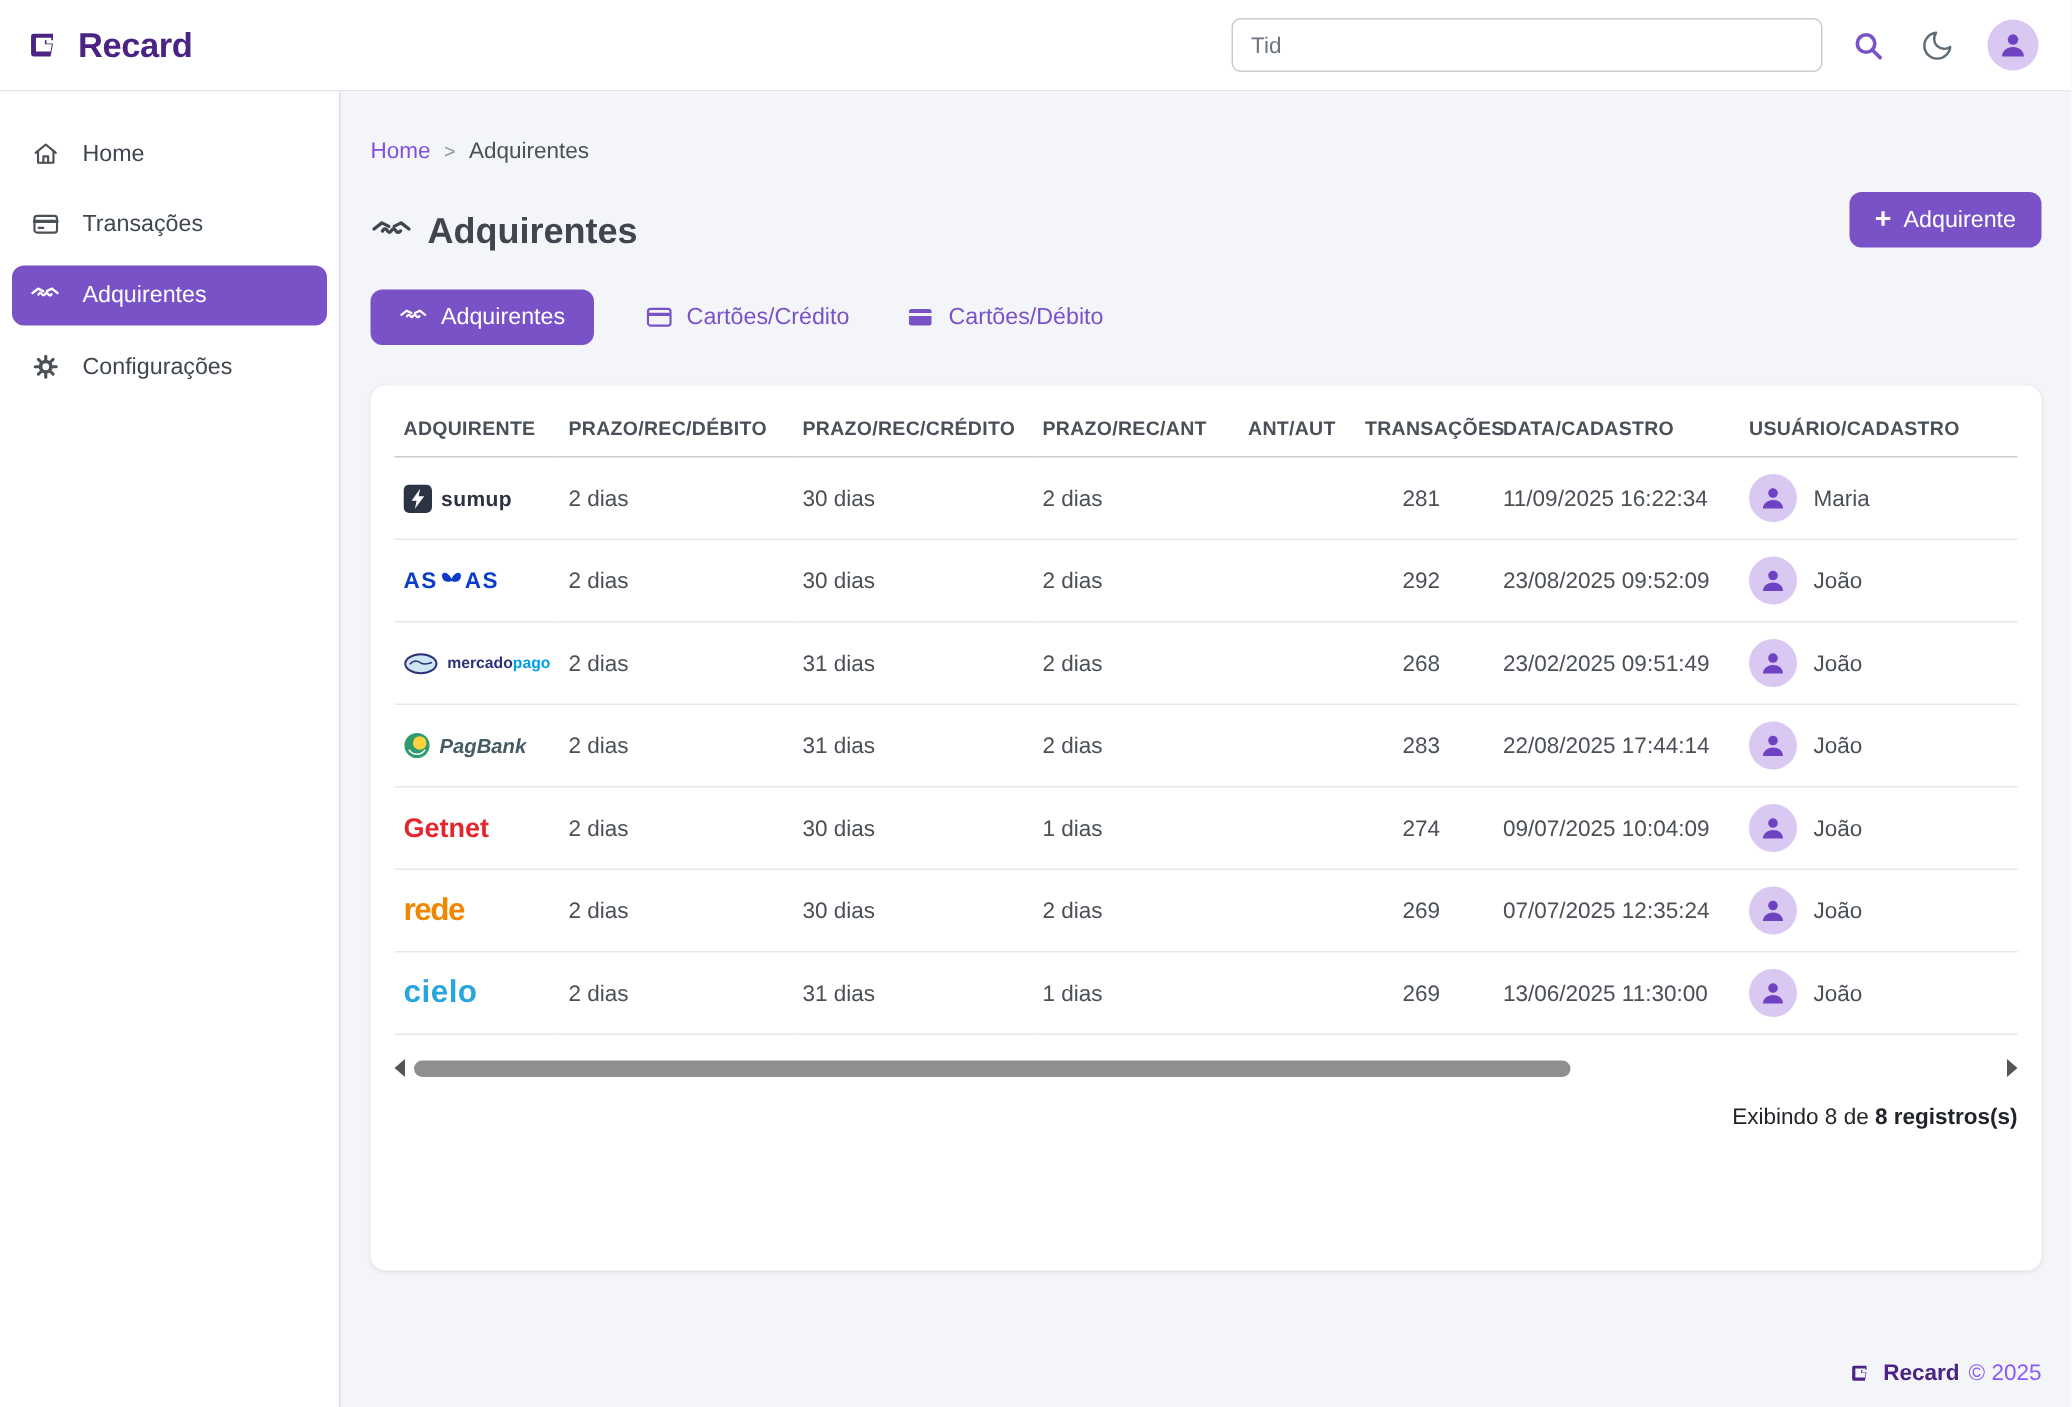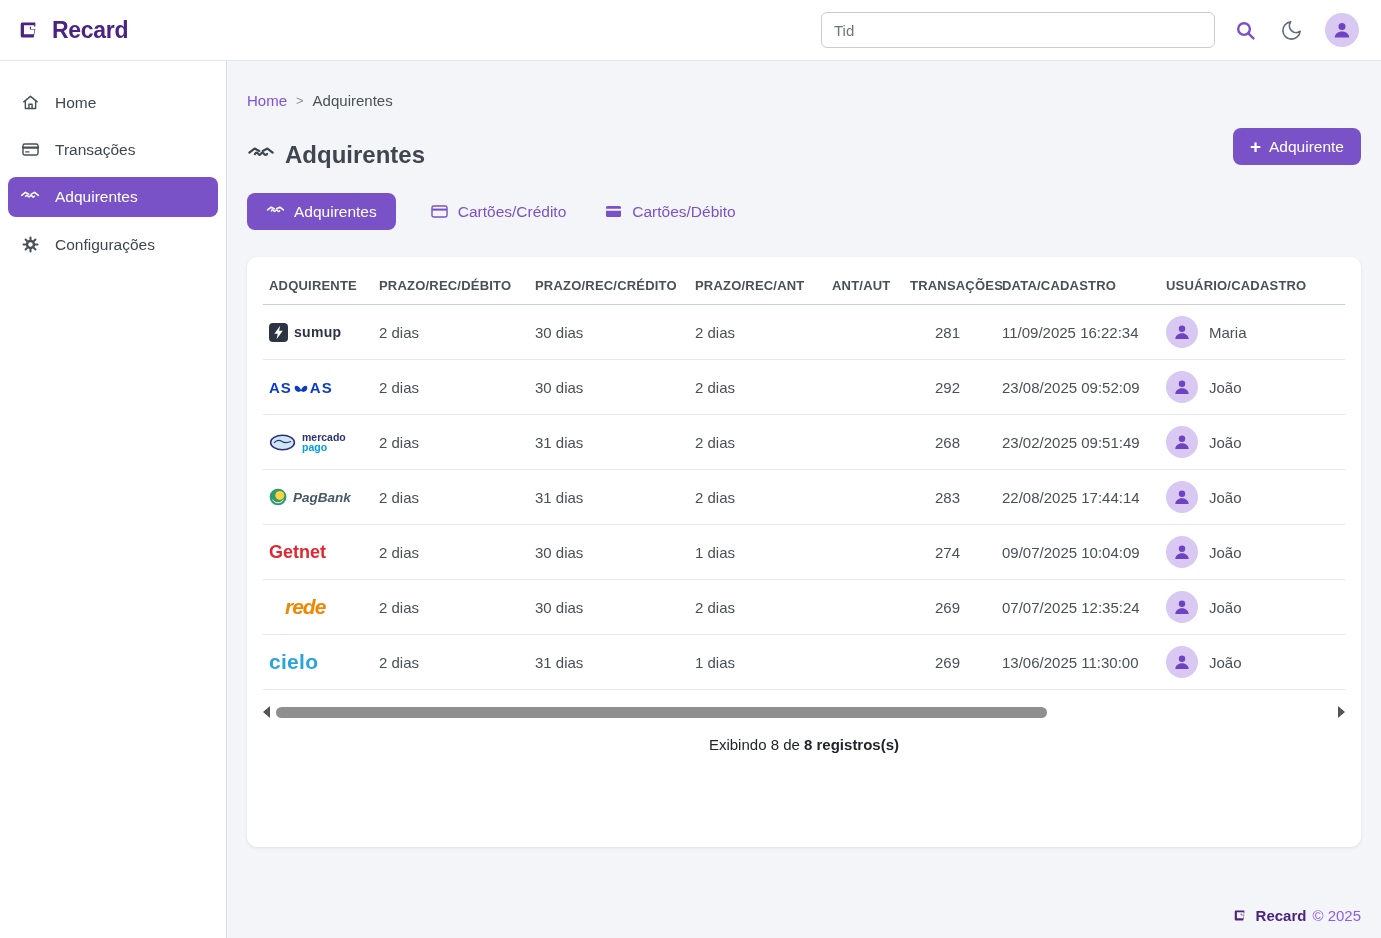--- a/index.html
+++ b/index.html
@@ -92,39 +92,39 @@
   }
   tbody tr:last-child td { border-bottom: 1px solid #e5e8ec; margin-left: 29px; }
 
   .user-cell { display: flex; align-items: center; gap: 11px; }
   .cell-avatar { width: 32px; height: 32px; border-radius: 50%; background: #d9c9f2;
     display: flex; align-items: center; justify-content: center; flex-shrink: 0; }
 
   
   .logo-wrap { display: flex; align-items: center; gap: 6px; }
   .lg-sumup { font-size: 14px; font-weight: bold; color: #2c3343; letter-spacing: 0.3px; }
-  .lg-asaas { font-size: 15px; font-weight: bold; color: #0a3cc9; letter-spacing: 1px; display: flex; align-items: flex-end; gap: 1px; }
-  .mp-text { display: flex; flex-direction: column; line-height: 1; font-size: 10.5px; font-weight: bold; }
+  .lg-asaas { font-size: 15px; font-weight: bold; color: #0a3cc9; letter-spacing: 1px; display: flex; align-items: flex-start; gap: 1px; }
+  .mp-text { display: flex; flex-direction: row; line-height: 1; font-size: 10.5px; font-weight: bold; }
   .mp-l1 { color: #2d3277; }
   .mp-l2 { color: #009ee3; }
   .lg-pagbank { font-size: 13.5px; font-weight: bold; font-style: italic; color: #455a64; }
   .lg-stone { font-size: 21px; font-weight: bold; color: #00a868; letter-spacing: -0.5px; }
   .lg-getnet { font-size: 18px; font-weight: bold; color: #e3262e; }
-  .lg-rede { font-size: 21px; font-weight: bold; font-style: italic; color: #f08700; letter-spacing: -1px; margin-left: 16px; }
+  .lg-rede { font-size: 21px; font-weight: bold; color: #f08700; letter-spacing: -1px; }
   .lg-cielo { font-size: 21px; font-weight: bold; color: #29a5dd; letter-spacing: 0.3px; }
 
   
   .hscroll { display: flex; align-items: center; margin: 16px 0 0 0; gap: 6px; }
   .arrow { width: 0; height: 0; border-style: solid; cursor: pointer; }
   .arrow-left { border-width: 6px 7px 6px 0; border-color: transparent #555 transparent transparent; }
   .arrow-right { border-width: 6px 0 6px 7px; border-color: transparent transparent transparent #555; }
   .track { flex: 1; height: 11px; position: relative; }
   .thumb { position: absolute; left: 0; top: 0; height: 11px; width: 73%;
     background: #8f8f8f; border-radius: 6px; cursor: grab; }
-  .records { text-align: center; font-size: 15px; color: #212529; margin-top: 18px; padding-bottom: 18px; }
+  .records { text-align: right; font-size: 15px; color: #212529; margin-top: 18px; padding-bottom: 18px; }
   .records b { font-weight: bold; }
 
   
   .page-footer { margin-top: auto; padding: 10px 0 14px 0; text-align: right;
     display: flex; justify-content: flex-end; align-items: center; gap: 6px; font-size: 15px; }
   .pf-brand { color: #4b2385; font-weight: bold; }
   .pf-copy { color: #8b5cf6; }
 </style>
 </head>
 <body>

